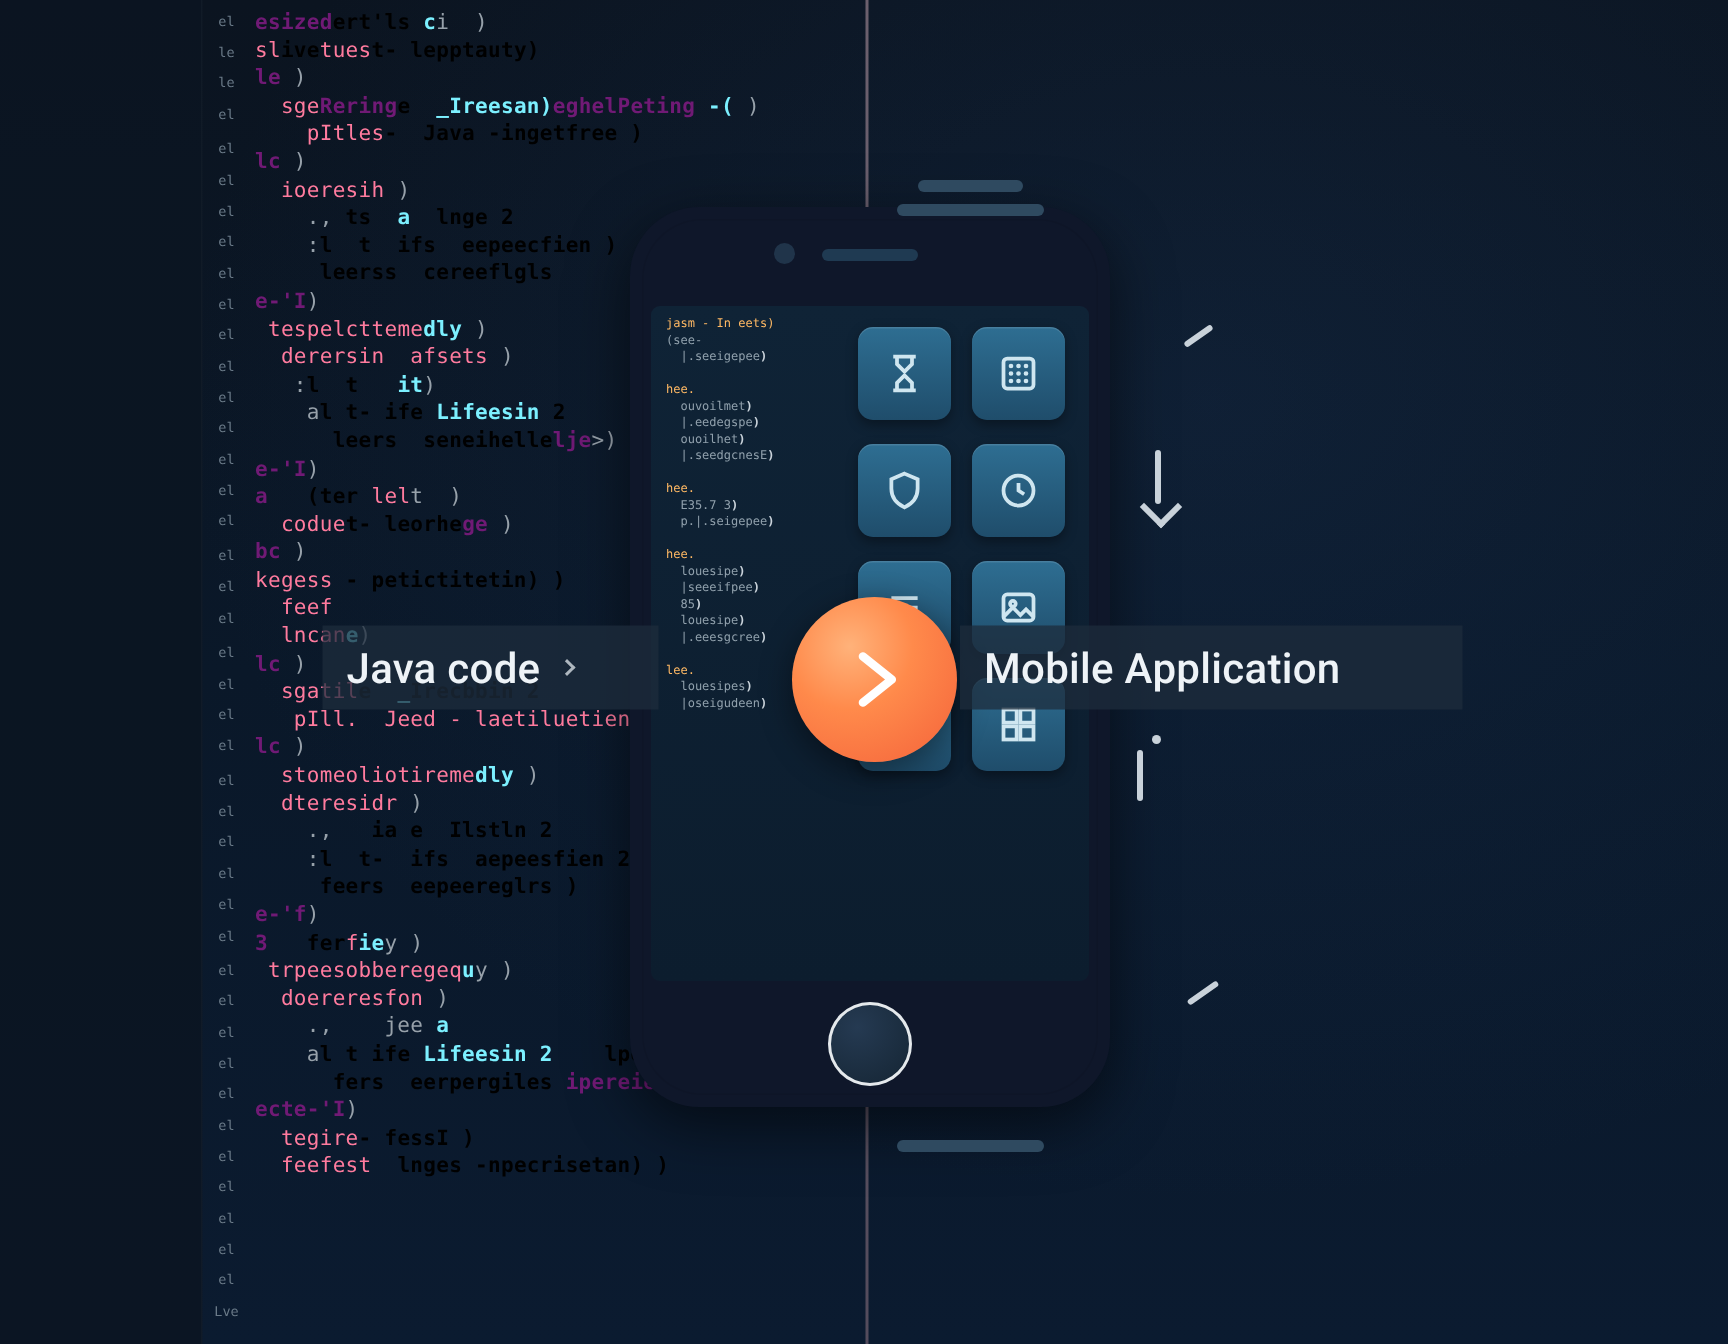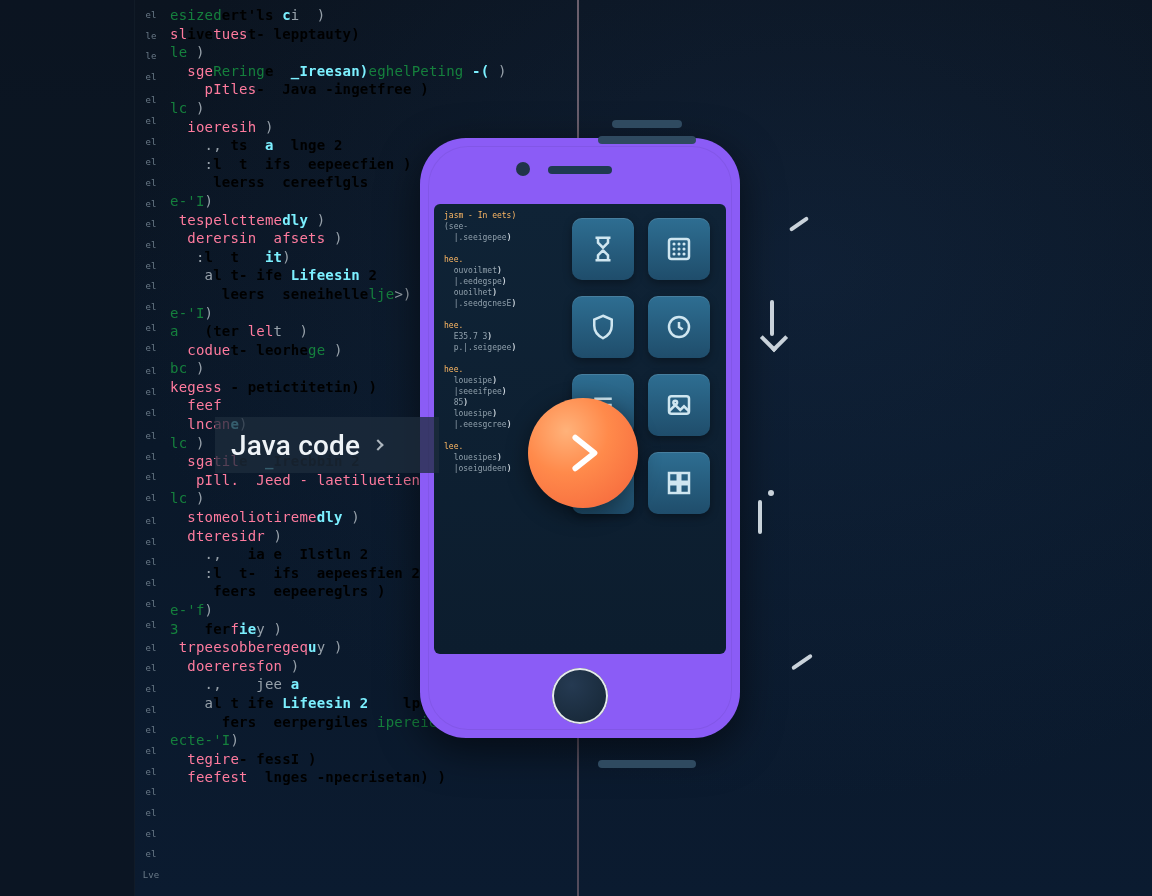--- a/index.html
+++ b/index.html
@@ -31,21 +31,21 @@
 
   
   .code{
     position:absolute; left:170px; top:6px; width:400px;
     font-size:14px; line-height:18.6px; color:#d3d9e0;
     white-space:pre; letter-spacing:.2px;
   }
   .code .row{position:relative}
   .kw1{color:#7cf0ff;font-weight:600}   
   .kw2{color:#000000;font-weight:600}   
-  .kw3{color:#15803d;font-weight:400}   
+  .kw3{color:#701a75;font-weight:700}   
   .kw4{color:#ff7b9e;font-weight:400}   
   .dim{color:#97a1aa}
 
   
   .chip{
     position:absolute; display:flex; align-items:center;
     background:rgba(30,44,60,.75);
     height:56px; padding:0 22px 0 16px;
     font-family:-apple-system,Segoe UI,Roboto,sans-serif;
     color:#eef3f7; font-size:28px; font-weight:500; letter-spacing:.2px;
@@ -71,21 +71,21 @@
   
   .split{
     position:absolute; left:577px; top:0; width:2px; height:100%;
     background:linear-gradient(#b99aa6,#8f7380);
     opacity:.55;
   }
 
   
   .phone{
     position:absolute; left:420px; top:138px; width:320px; height:600px;
-    border-radius:46px; background:#8b5cf6;
+    border-radius:46px; background:#0f172a;
     box-shadow:0 12px 40px rgba(0,0,0,.55);
   }
   .phone::after{content:""; position:absolute; inset:8px; border-radius:40px;
     box-shadow:inset 0 0 0 1px rgba(0,0,0,.06);}
   .phone .speaker{
     position:absolute; left:50%; top:28px; transform:translateX(-50%);
     width:64px; height:8px; border-radius:6px; background:#1f3a52;
   }
   .phone .cam{
     position:absolute; left:96px; top:24px; width:14px; height:14px;
@@ -301,13 +301,16 @@
 
   <div class="chip chip-left">
     <span>Java code</span>
     <span class="caret"></span>
   </div>
   <div class="arrow-btn">
     <svg viewBox="0 0 24 24">
       <path d="M8 4l10 8-10 8" fill="none" stroke="#fff" stroke-width="3" stroke-linecap="round" stroke-linejoin="round"></path>
     </svg>
   </div>
+  <div class="chip chip-right">
+    <span>Mobile Application</span>
+  </div>
 </div>
 
 </body></html>

